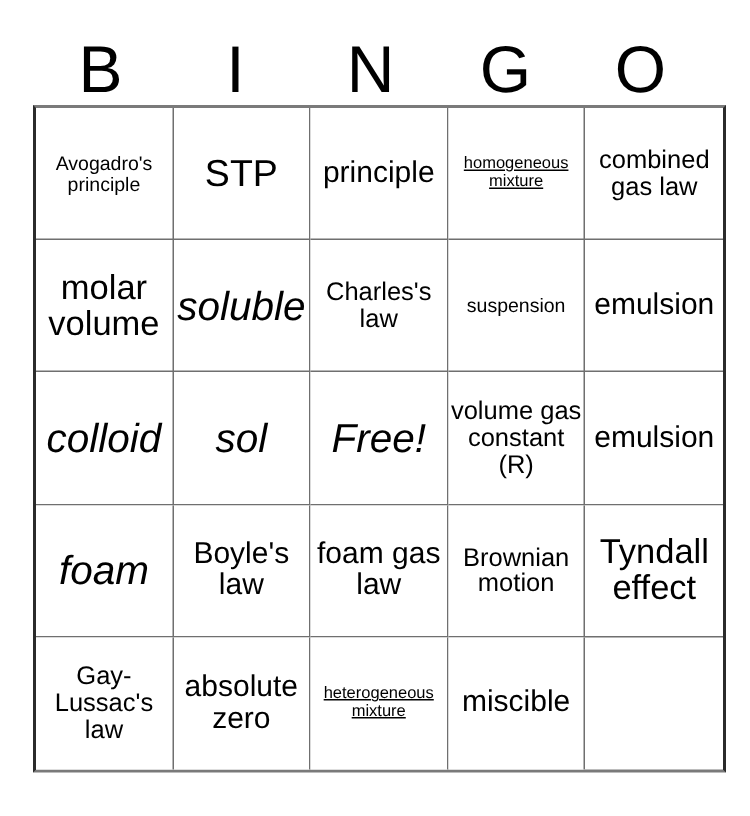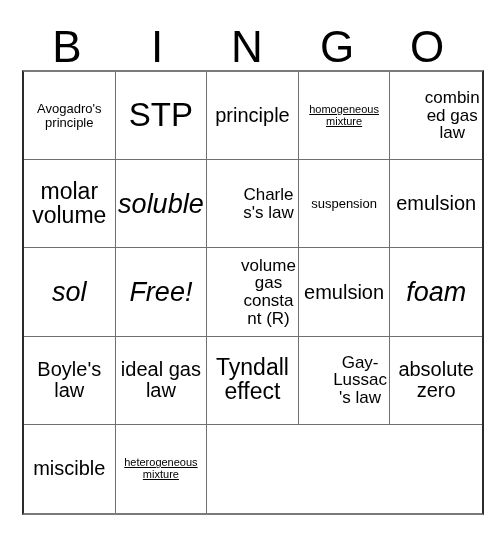--- a/index.html
+++ b/index.html
@@ -82,25 +82,25 @@
     display: block;
     width: 100%;
     line-height: 1.04;
     word-break: break-word;
     hyphens: none;
   }
 
   
   .fs-xs  { font-size: 11px; text-decoration: underline; }
   .fs-s   { font-size: 13px; }
-  .fs-m   { font-size: 17px; padding-left: 32px; }
+  .fs-m   { font-size: 17px; }
   .fs-l   { font-size: 20px; }
   .fs-xl  { font-size: 23px; }
   .fs-xxl { font-size: 27px; font-style: italic; }
-  .fs-huge{ font-size: 33px; }
+  .fs-huge{ font-size: 25px; }
 </style>
 </head>
 <body style="background: rgb(255, 255, 255); color: rgb(0, 0, 0);">
 
 <div id="card">
 
   <div id="header-row">
     <div class="header-letter">B</div>
     <div class="header-letter">I</div>
     <div class="header-letter">N</div>
@@ -136,52 +136,58 @@
         <span class="cell-text fs-m">Charles's law</span>
       </div>
     <div class="cell">
         <span class="cell-text fs-s">suspension</span>
       </div>
     <div class="cell">
         <span class="cell-text fs-l">emulsion</span>
       </div>
 
     <div class="cell">
+        <span class="cell-text fs-xxl">colloid</span>
+      </div>
+    <div class="cell">
         <span class="cell-text fs-xxl">sol</span>
       </div>
     <div class="cell">
         <span class="cell-text fs-xxl">Free!</span>
       </div>
     <div class="cell">
         <span class="cell-text fs-m">volume gas constant (R)</span>
       </div>
     <div class="cell">
         <span class="cell-text fs-l">emulsion</span>
       </div>
 
     <div class="cell">
         <span class="cell-text fs-xxl">foam</span>
       </div>
     <div class="cell">
         <span class="cell-text fs-l">Boyle's law</span>
       </div>
     <div class="cell">
-        <span class="cell-text fs-l">ideal gas law</span>
+        <span class="cell-text fs-l">foam gas law</span>
+      </div>
+    <div class="cell">
+        <span class="cell-text fs-m">Brownian motion</span>
       </div>
     <div class="cell">
         <span class="cell-text fs-xl">Tyndall effect</span>
       </div>
 
     <div class="cell">
         <span class="cell-text fs-m">Gay-Lussac's law</span>
       </div>
     <div class="cell">
         <span class="cell-text fs-l">absolute zero</span>
       </div>
     <div class="cell">
-        <span class="cell-text fs-l">miscible</span>
+        <span class="cell-text fs-xs">heterogeneous mixture</span>
       </div>
     <div class="cell">
-        <span class="cell-text fs-xs">heterogeneous mixture</span>
+        <span class="cell-text fs-l">miscible</span>
       </div>
   </div>
 
 </div>
 
 </body></html>

